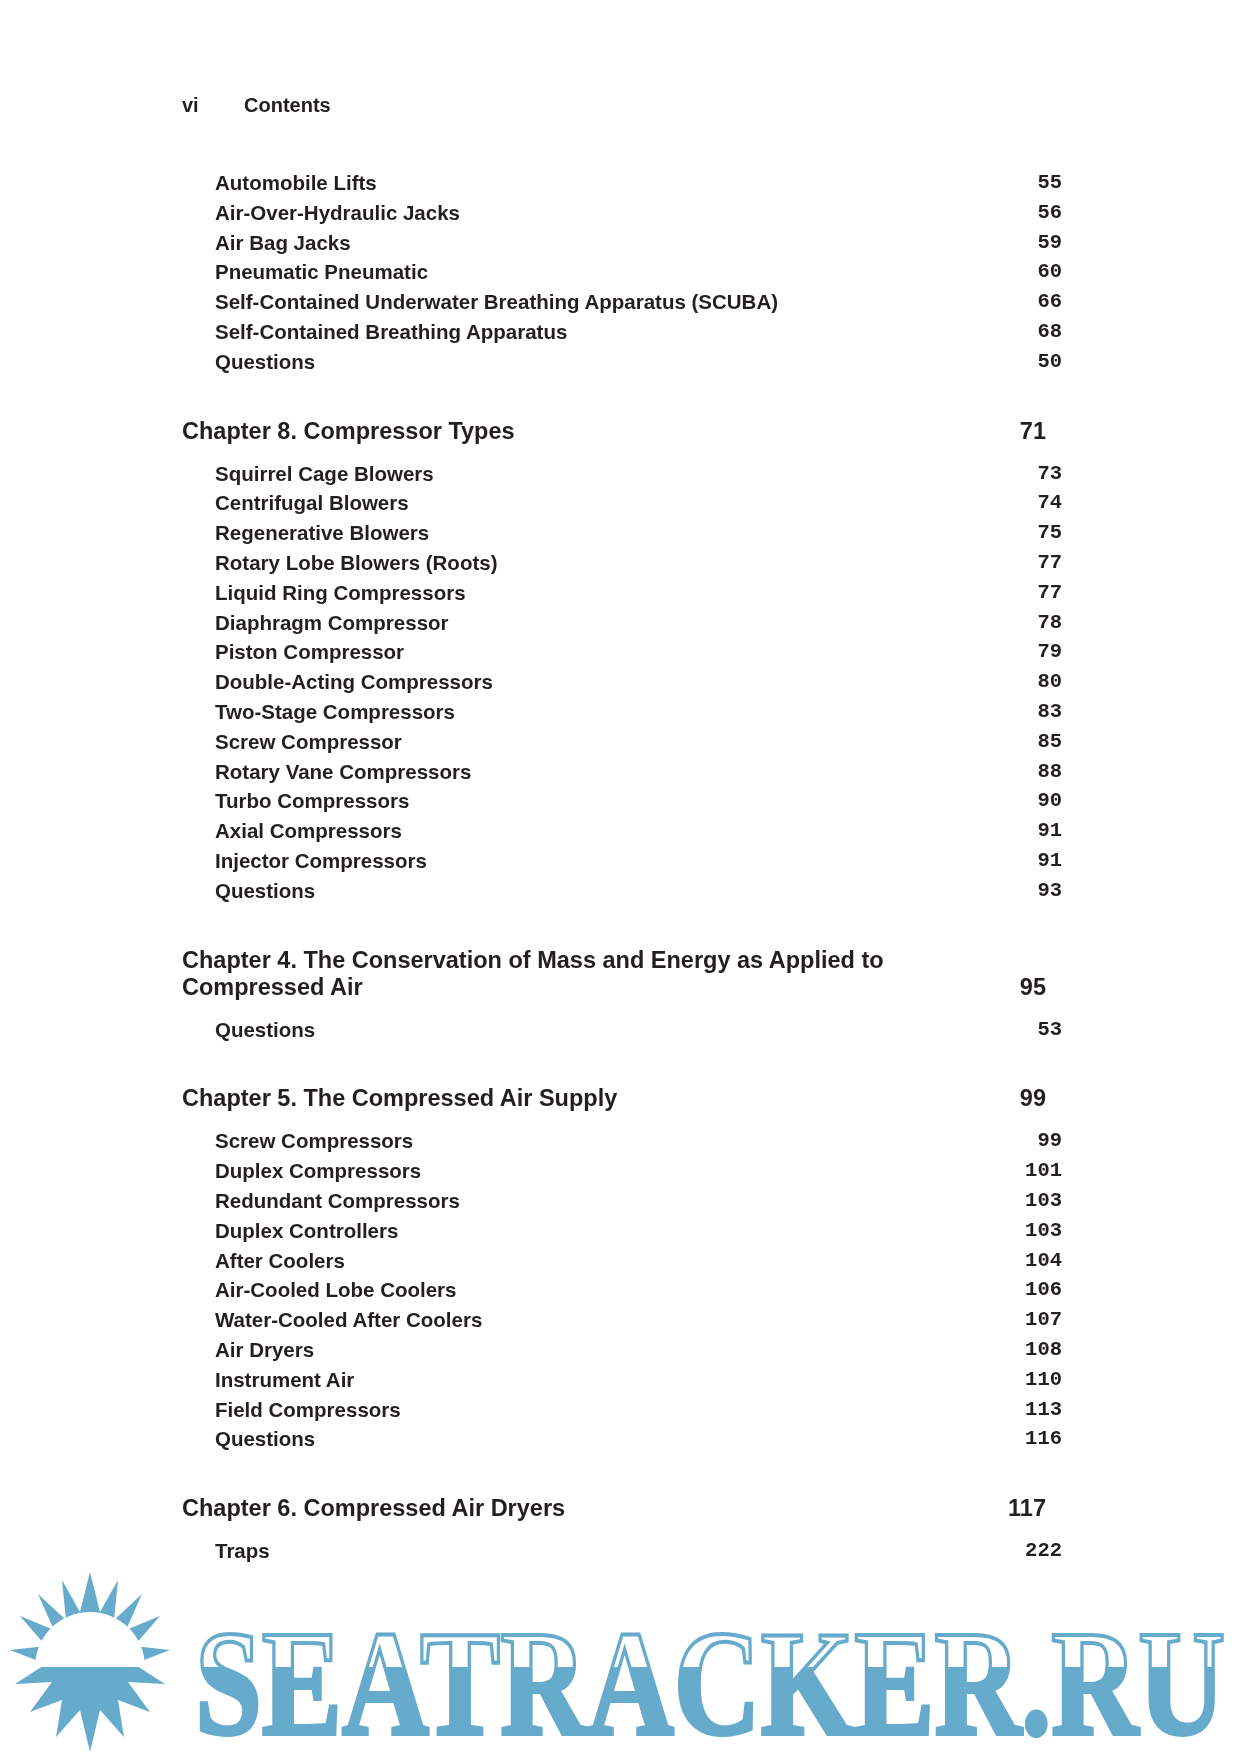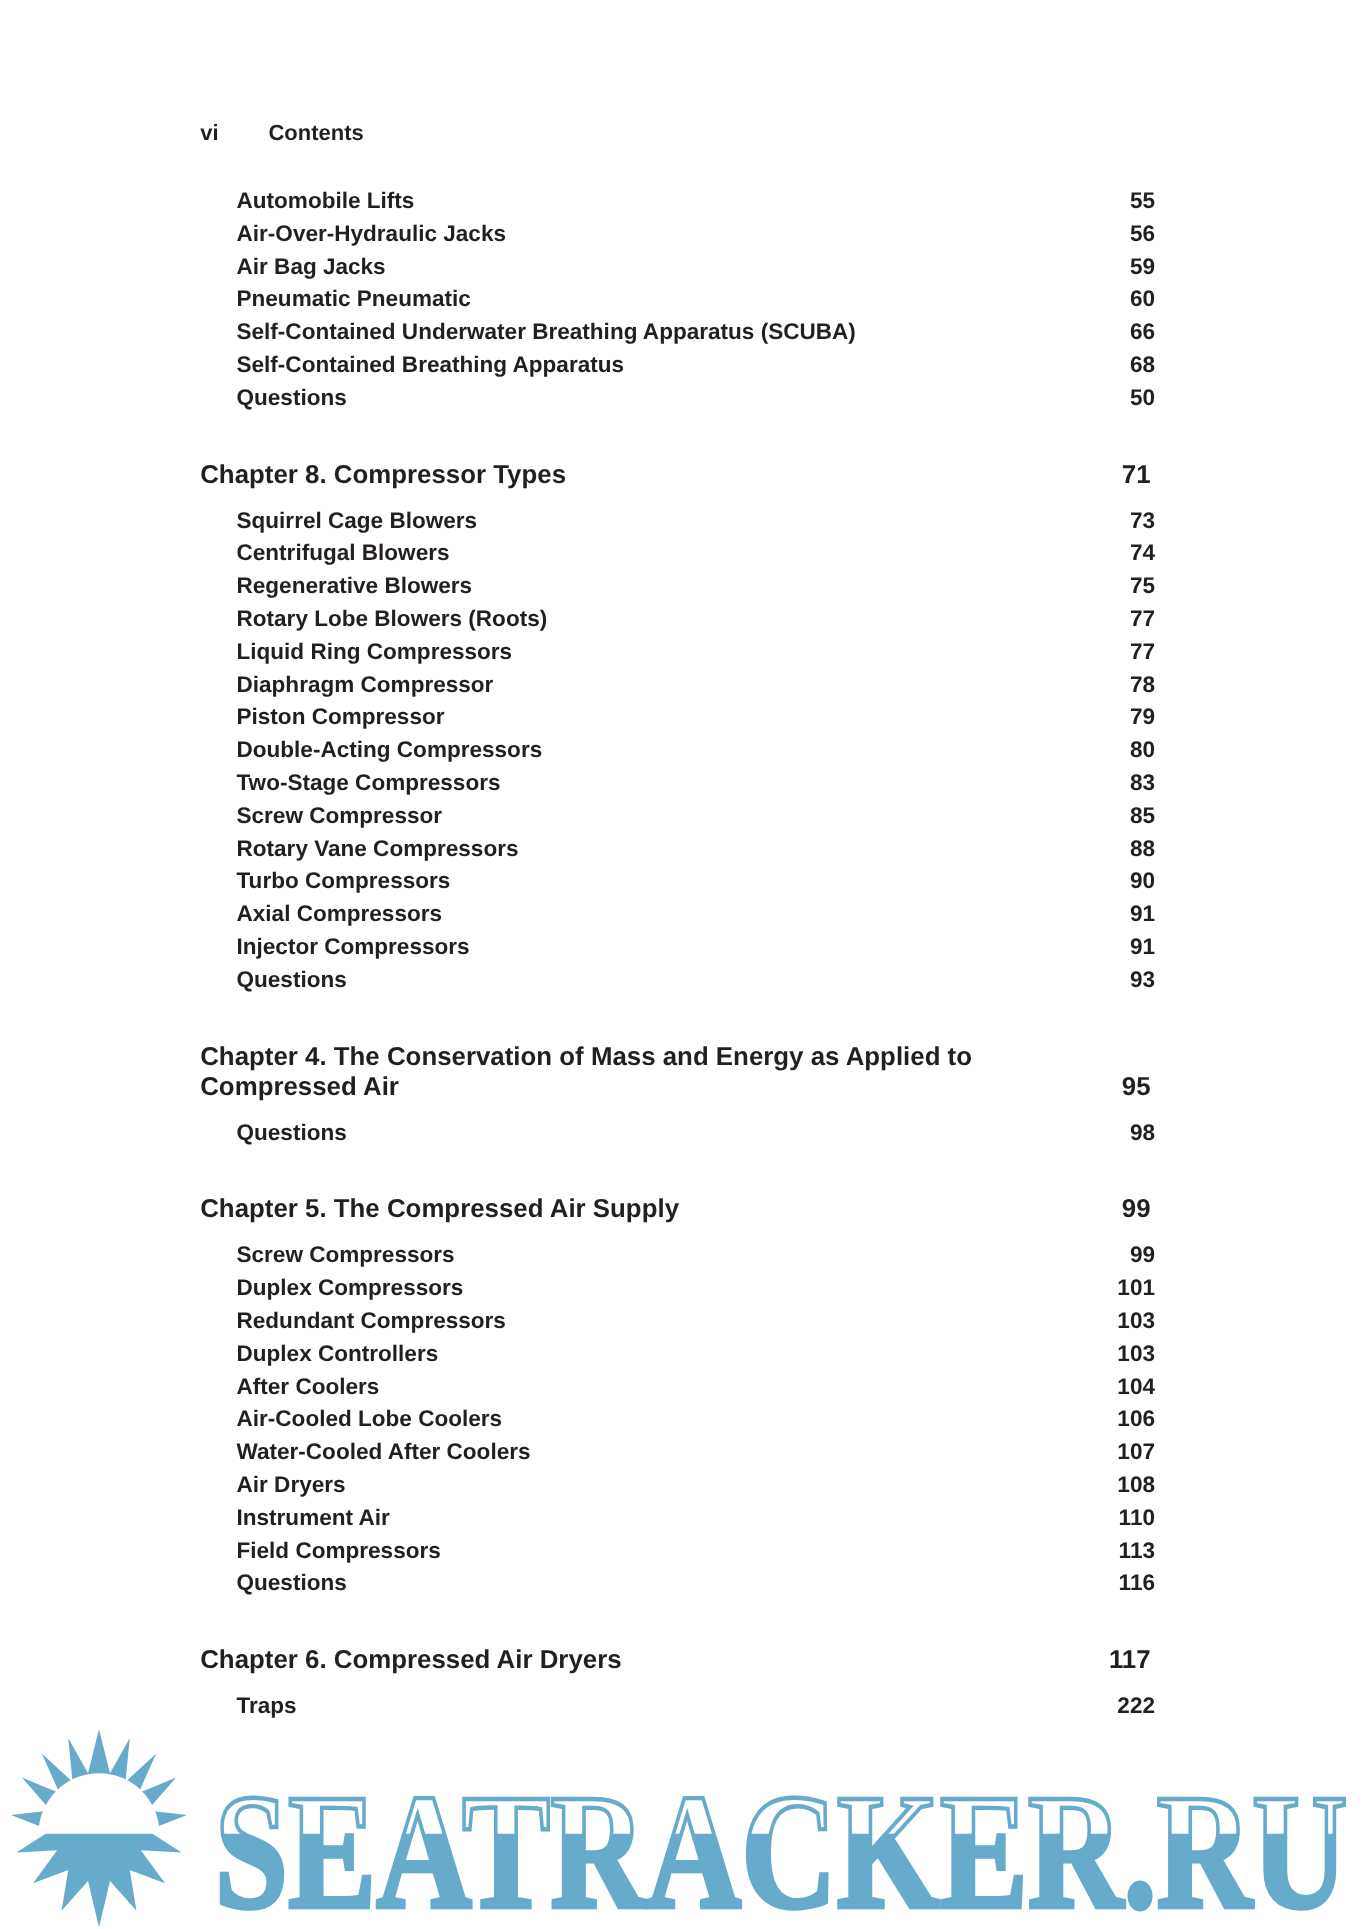--- a/index.html
+++ b/index.html
@@ -1,22 +1,22 @@
 <!DOCTYPE html>
 <html><head>
 <meta charset="utf-8">
 <style>
   html, body { margin:0; padding:0; }
   body { width:1240px; height:1754px; background:#ffffff; position:relative; overflow:hidden;
          font-family:"Liberation Sans", sans-serif; color:#231f20; }
   .header { position:absolute; left:182px; top:94px; font-size:20px; font-weight:bold; }
-  .header .pnum { display:inline-block; width:62px;margin-top:16px; }
+  .header .pnum { display:inline-block; width:62px; }
   .toc { position:absolute; left:182px; top:168px; width:880px; }
   .entry { position:relative; height:29.8px; font-size:20.5px; font-weight:bold; padding-left:33px; line-height:29.8px; }
-  .entry .pg { position:absolute; right:12px; top:0; }
+  .entry .pg { position:absolute; right:0; top:0;font-family:Liberation Mono, monospace; }
   .chapter { position:relative; font-size:23.5px; font-weight:bold; margin-top:41px; margin-bottom:14px; line-height:27px; }
   .chapter .pg { position:absolute; right:16px; bottom:0; }
   .chapter .title { display:block; width:780px; }
   .watermark { position:absolute; left:0; top:1572px; width:1240px; height:182px; }
 </style>
 </head>
 <body>
 
 <div class="header">
   <span class="pnum">vi</span><span>Contents</span>
@@ -49,21 +49,21 @@
       <div class="entry"><span>Screw Compressor</span><span class="pg">85</span></div>
       <div class="entry"><span>Rotary Vane Compressors</span><span class="pg">88</span></div>
       <div class="entry"><span>Turbo Compressors</span><span class="pg">90</span></div>
       <div class="entry"><span>Axial Compressors</span><span class="pg">91</span></div>
       <div class="entry"><span>Injector Compressors</span><span class="pg">91</span></div>
       <div class="entry"><span>Questions</span><span class="pg">93</span></div>
       <div class="chapter">
         <span class="title">Chapter 4.  The Conservation of Mass and Energy as Applied to Compressed Air</span>
         <span class="pg">95</span>
       </div>
-      <div class="entry"><span>Questions</span><span class="pg">98</span></div>
+      <div class="entry"><span>Questions</span><span class="pg">53</span></div>
       <div class="chapter">
         <span class="title">Chapter 5.  The Compressed Air Supply</span>
         <span class="pg">99</span>
       </div>
       <div class="entry"><span>Screw Compressors</span><span class="pg">99</span></div>
       <div class="entry"><span>Duplex Compressors</span><span class="pg">101</span></div>
       <div class="entry"><span>Redundant Compressors</span><span class="pg">103</span></div>
       <div class="entry"><span>Duplex Controllers</span><span class="pg">103</span></div>
       <div class="entry"><span>After Coolers</span><span class="pg">104</span></div>
       <div class="entry"><span>Air-Cooled Lobe Coolers</span><span class="pg">106</span></div>

